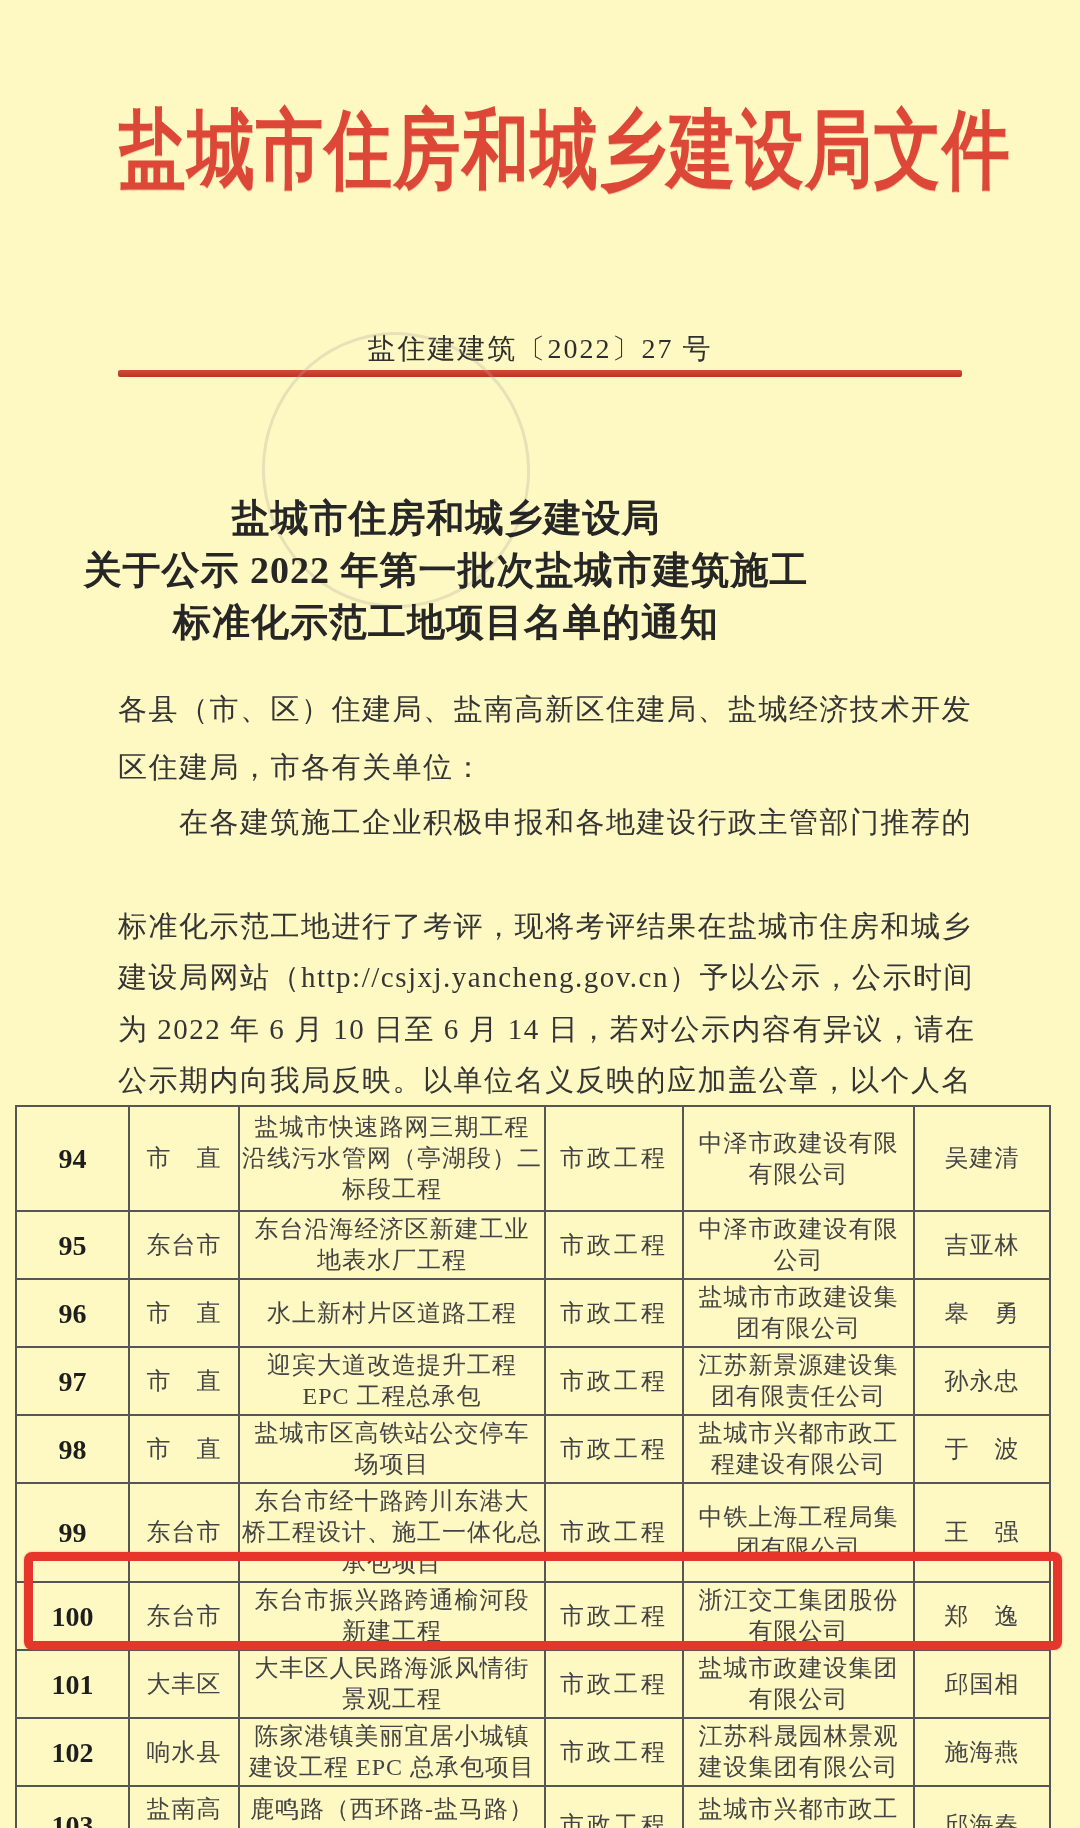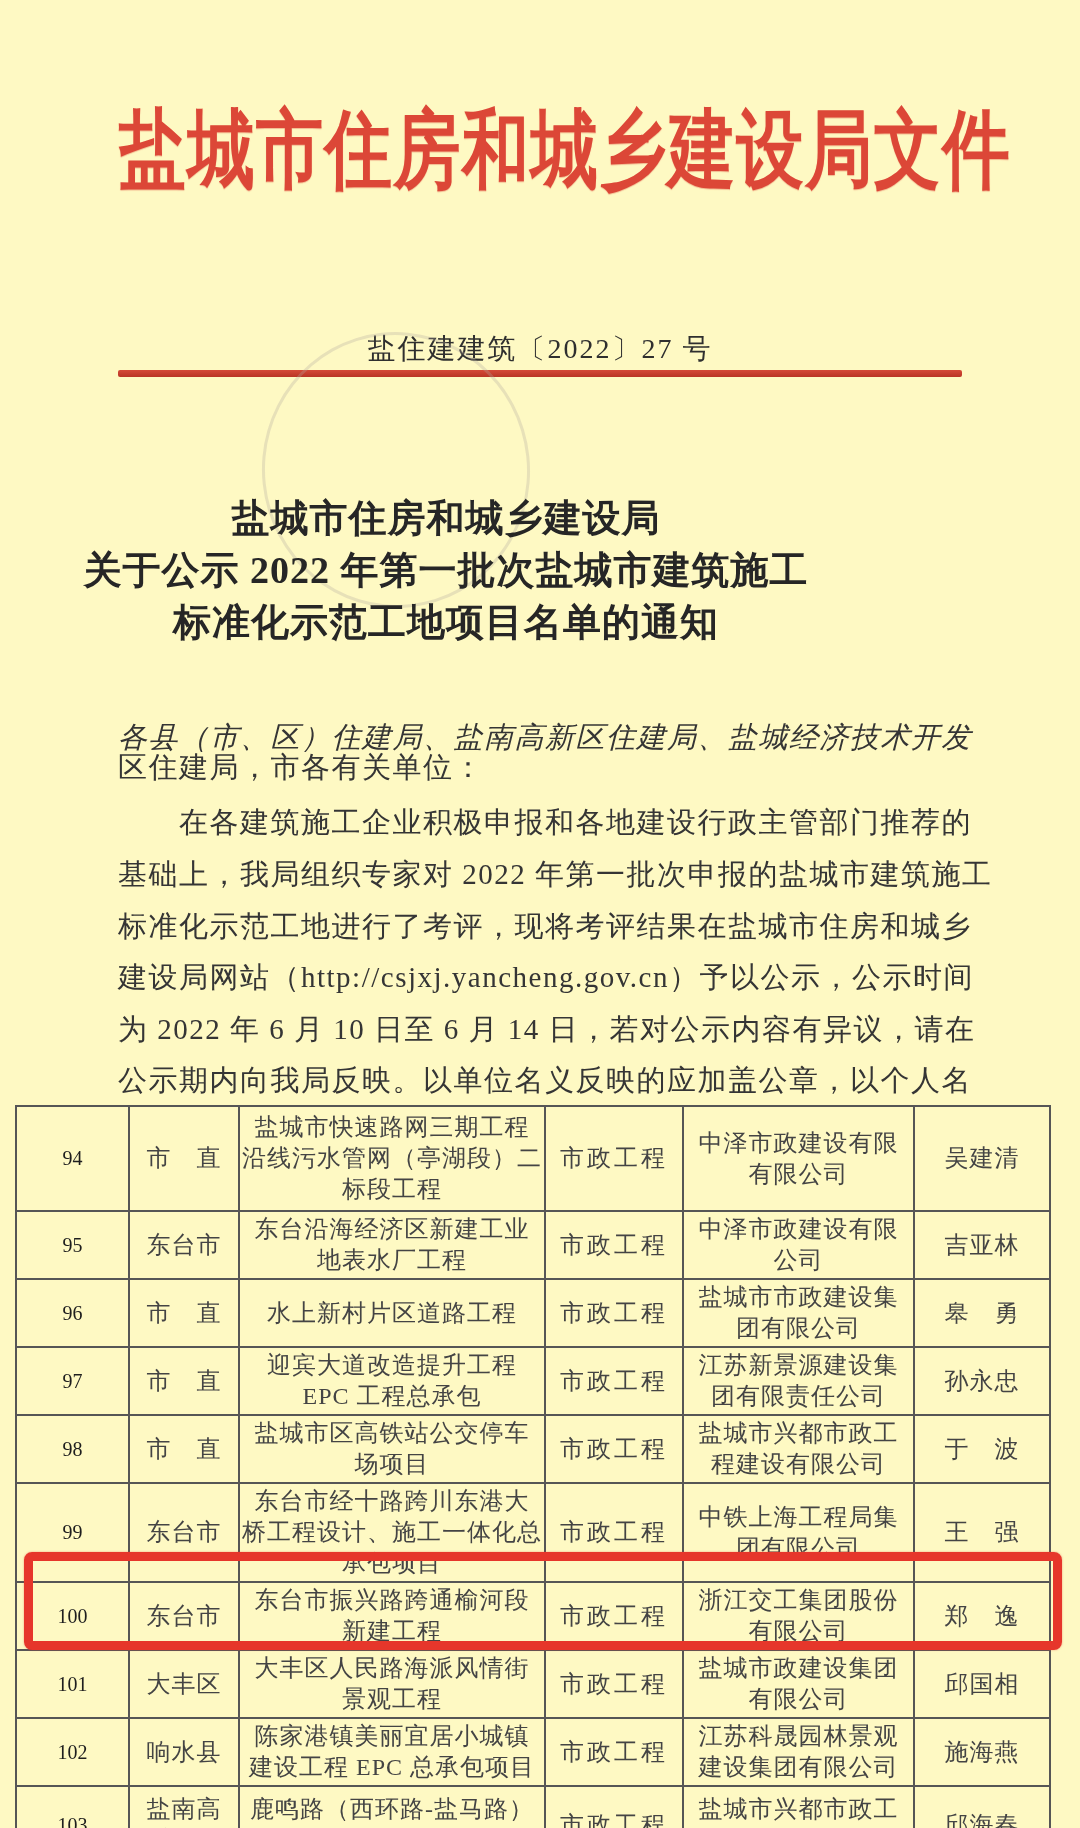--- a/index.html
+++ b/index.html
@@ -28,21 +28,21 @@
     line-height: 52px; letter-spacing: 1px; }
 
   .body-line { position: absolute; left: 118px; width: 850px; font-size: 29px;
     color: #353535; white-space: nowrap; letter-spacing: 1.5px; }
 
   table.list { position: absolute; left: 15px; top: 1105px; width: 1034px;
     border-collapse: collapse; table-layout: fixed; }
   table.list td { border: 2px solid #565656; text-align: center; vertical-align: middle;
     font-size: 24px; color: #444; line-height: 31px; white-space: pre-line;
     letter-spacing: 1px; padding: 2px; overflow: hidden; }
-  table.list td.c-no { font-size: 20px; color: #1e1e1e; letter-spacing: 0; }
+  table.list td.c-no { font-size: 28px; color: #1e1e1e; letter-spacing: 0; font-weight: bold; }
   table.list td.c-type { letter-spacing: 3px; }
   table.list tr:nth-child(1)  { height: 105px; }
   table.list tr:nth-child(2)  { height: 67px; margin-left: 23px; }
   table.list tr:nth-child(3)  { height: 65px; }
   table.list tr:nth-child(4)  { height: 65px; }
   table.list tr:nth-child(5)  { height: 65px; }
   table.list tr:nth-child(6)  { height: 93px; }
   table.list tr:nth-child(7)  { height: 68px; }
   table.list tr:nth-child(8)  { height: 63px; border-radius: 10px; }
   table.list tr:nth-child(9)  { height: 68px; }
@@ -64,24 +64,23 @@
   <div class="red-line"></div>
 
   <div class="seal"></div>
 
   <div class="notice-title">
     <div>盐城市住房和城乡建设局</div>
     <div>关于公示 2022 年第一批次盐城市建筑施工</div>
     <div>标准化示范工地项目名单的通知</div>
   </div>
 
-  <div class="body-line" style="top: 718px; font-style: italic;">各县（市、区）住建局、盐南高新区住建局、盐城经济技术开发</div>
+  <div class="body-line" style="top: 690px;">各县（市、区）住建局、盐南高新区住建局、盐城经济技术开发</div>
   <div class="body-line" style="top: 748px;">区住建局，市各有关单位：</div>
   <div class="body-line" style="top: 803px; text-align: center;">　　在各建筑施工企业积极申报和各地建设行政主管部门推荐的</div>
-  <div class="body-line" style="top: 855px;">基础上，我局组织专家对 2022 年第一批次申报的盐城市建筑施工</div>
   <div class="body-line" style="top: 907px;">标准化示范工地进行了考评，现将考评结果在盐城市住房和城乡</div>
   <div class="body-line" style="top: 958px; text-align: right;">建设局网站（http://csjxj.yancheng.gov.cn）予以公示，公示时间</div>
   <div class="body-line" style="top: 1010px;">为 2022 年 6 月 10 日至 6 月 14 日，若对公示内容有异议，请在</div>
   <div class="body-line" style="top: 1061px;">公示期内向我局反映。以单位名义反映的应加盖公章，以个人名</div>
 
   <table class="list">
     <colgroup>
       <col style="width:113px">
         <col style="width:110px">
         <col style="width:306px">

